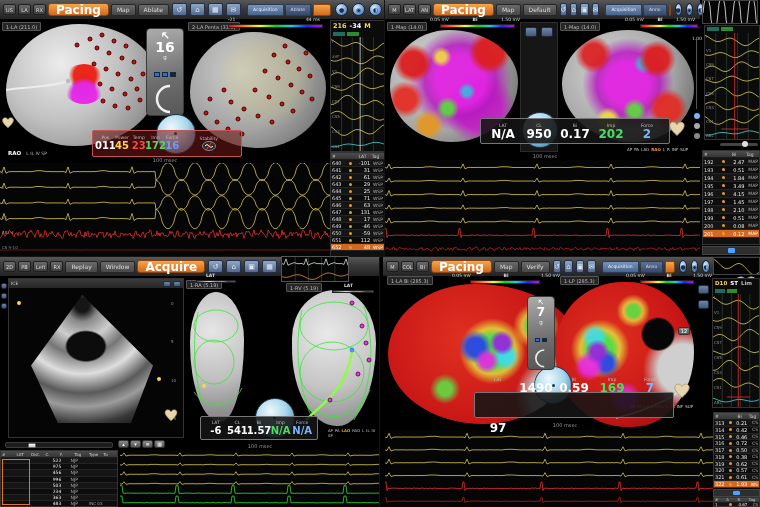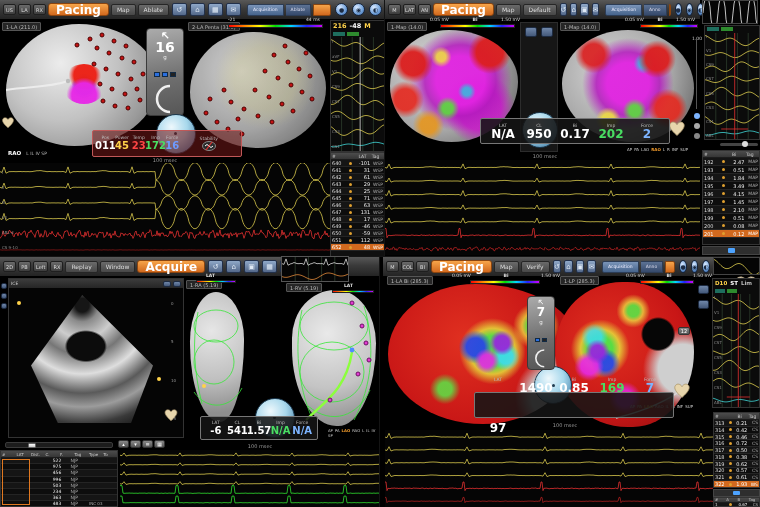--- a/index.html
+++ b/index.html
@@ -171,21 +171,21 @@
         </div>
     </div>
     <span class="vtitle abs" style="left:188px;top:22px">2-LA Penta (31.0)</span>
     <span class="clab abs" style="left:228px;top:17px">-21</span>
     <span class="clab abs" style="left:306px;top:17px">44 ms</span>
     <div class="cbar abs" style="left:228px;top:24px;width:95px"></div>
 
     <div class="aview abs" style="left:330px;top:20px;width:55px;height:132px">
       <div class="abs" style="left:2px;top:1px;display:flex;align-items:center">
           <span class="ah" style="color: rgb(255, 210, 74);">216</span>
-          <span class="ah" style="color: rgb(255, 255, 255);">-48</span>
+          <span class="ah" style="color: rgb(255, 255, 255);">-34</span>
           <span class="ah" style="color: rgb(255, 210, 74);">M</span>
         </div>
       <div class="abs" style="left:2px;top:11px;display:flex;gap:2px">
           <span style="width:12px;height:4px;background:#1e6e5e;display:inline-block"></span>
           <span style="width:12px;height:4px;background:#2e8b2e;display:inline-block"></span>
         </div>
       <div class="abs" style="left:1px;top:18px;height:110px;display:flex;flex-direction:column;justify-content:space-between;z-index:2">
           <span class="lead">I</span>
           <span class="lead">aVF</span>
           <span class="lead">V1</span>
@@ -981,21 +981,21 @@
           <div class="ro-g">
             <span class="ro-l">LAT</span>
             <span class="ro-v" style="color: rgb(255, 255, 255); margin-top: 40px;">97</span>
           </div>
           <div class="ro-g">
             <span class="ro-l">CL</span>
             <span class="ro-v" style="color: rgb(255, 255, 255);">1490</span>
           </div>
           <div class="ro-g">
             <span class="ro-l">Bi</span>
-            <span class="ro-v" style="color: rgb(255, 255, 255);">0.85</span>
+            <span class="ro-v" style="color: rgb(255, 255, 255);">0.59</span>
           </div>
           <div class="ro-g">
             <span class="ro-l">Imp</span>
             <span class="ro-v" style="color: rgb(73, 222, 98);">169</span>
           </div>
           <div class="ro-g">
             <span class="ro-l">Force</span>
             <span class="ro-v" style="color: rgb(125, 180, 255);">7</span>
           </div>
         </div>

